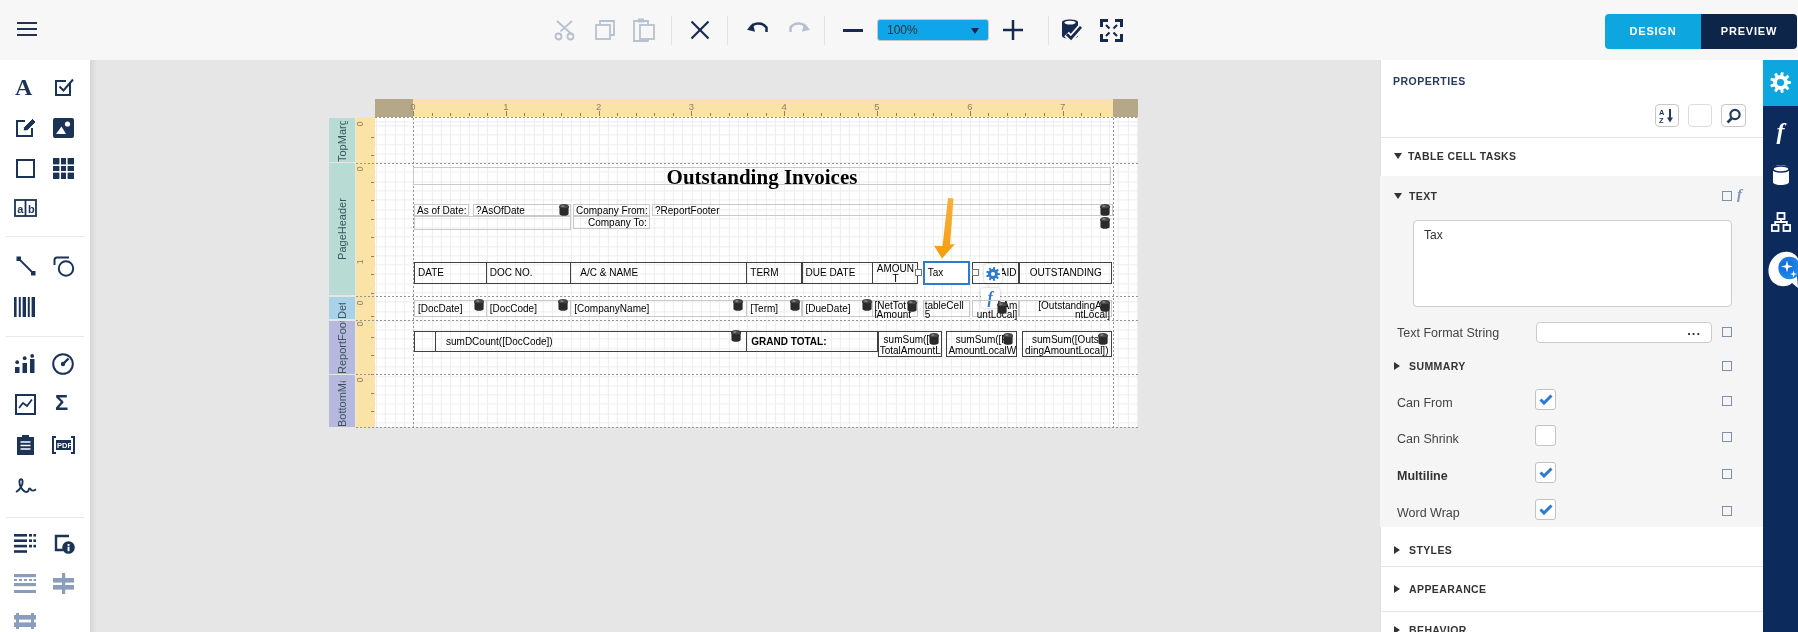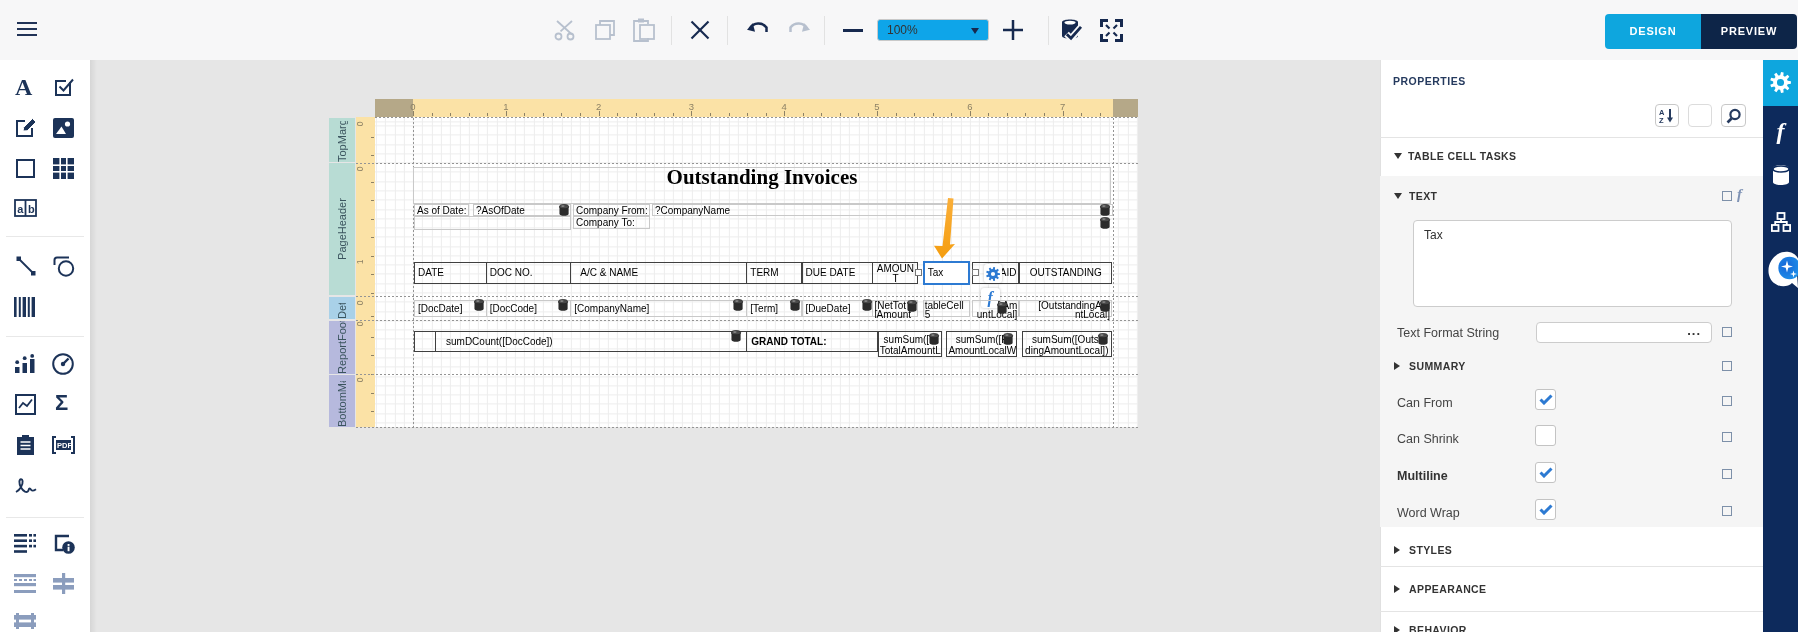--- a/index.html
+++ b/index.html
@@ -373,28 +373,28 @@
   <div class="abs hdash" style="left:285px;top:57px;width:763px"></div>
   <div class="abs hdash" style="left:266px;top:103px;width:782px"></div>
   <div class="abs hdash" style="left:266px;top:236px;width:782px"></div>
   <div class="abs hdash" style="left:266px;top:260px;width:782px"></div>
   <div class="abs hdash" style="left:266px;top:314px;width:782px"></div>
   <div class="abs hdash" style="left:266px;top:367px;width:782px"></div>
 
   <div class="abs vdash" style="left:323px;top:58px;height:309px"></div>
   <div class="abs vdash" style="left:1023px;top:58px;height:309px"></div>
 
-  <div class="abs cellb" style="left:323px;top:107px;width:698px;height:37px;font-family:'Liberation Serif',serif;font-weight:bold;font-size:21px;color:#000;text-align:center;line-height:18px">Outstanding Invoices</div>
+  <div class="abs cellb" style="left:323px;top:107px;width:698px;height:18px;font-family:'Liberation Serif',serif;font-weight:bold;font-size:21px;color:#000;text-align:center;line-height:18px">Outstanding Invoices</div>
 
   <div class="abs cellb rtxt" style="left:324px;top:143.5px;width:55px;height:12.5px;padding-left:2px;line-height:11px">As of Date:</div>
   <div class="abs cellb rtxt" style="left:383px;top:143.5px;width:98px;height:12.5px;padding-left:2px;line-height:11px">?AsOfDate</div>
   <div class="abs cellb rtxt" style="left:483px;top:143.5px;width:77px;height:12.5px;padding-left:2px;line-height:11px">Company From:</div>
-  <div class="abs cellb rtxt" style="left:562px;top:143.5px;width:461px;height:12.5px;padding-left:2px;line-height:11px">?CompanyName</div>
+  <div class="abs cellb rtxt" style="left:562px;top:143.5px;width:461px;height:12.5px;padding-left:2px;line-height:11px">?ReportFooter</div>
   <div class="abs cellb" style="left:324px;top:156px;width:157px;height:14px"></div>
-  <div class="abs cellb rtxt" style="left:483px;top:156px;width:77px;height:12.5px;padding-left:2px;line-height:11px">Company To:</div>
+  <div class="abs cellb rtxt" style="left:483px;top:156px;width:77px;height:12.5px;padding-left:14px;line-height:11px">Company To:</div>
 
 
   <div class="abs dcell rtxt" style="left:324px;top:202px;width:72.7px;height:21.5px;line-height:20px;padding-left:3px">DATE</div>
   <div class="abs dcell rtxt" style="left:395.7px;top:202px;width:85.6px;height:21.5px;line-height:20px;padding-left:3px">DOC NO.</div>
   <div class="abs dcell rtxt" style="left:480.3px;top:202px;width:177px;height:21.5px;line-height:20px;padding-left:9px">A/C &amp; NAME</div>
   <div class="abs dcell rtxt" style="left:656.3px;top:202px;width:56.2px;height:21.5px;line-height:20px;padding-left:3px">TERM</div>
   <div class="abs dcell rtxt" style="left:711.5px;top:202px;width:71.9px;height:21.5px;line-height:20px;padding-left:3px">DUE DATE</div>
   <div class="abs dcell rtxt" style="left:782.4px;top:202px;width:46.1px;height:21.5px;text-align:center;line-height:9.8px;padding-top:1px">AMOUN<br>T</div>
   <div class="abs dcell rtxt" style="left:882px;top:202px;width:47.4px;height:21.5px;line-height:20px;text-align:right;padding-right:2px">PAID</div>
   <div class="abs dcell rtxt" style="left:929.4px;top:202px;width:92.6px;height:21.5px;line-height:20px;text-align:center">OUTSTANDING</div>

